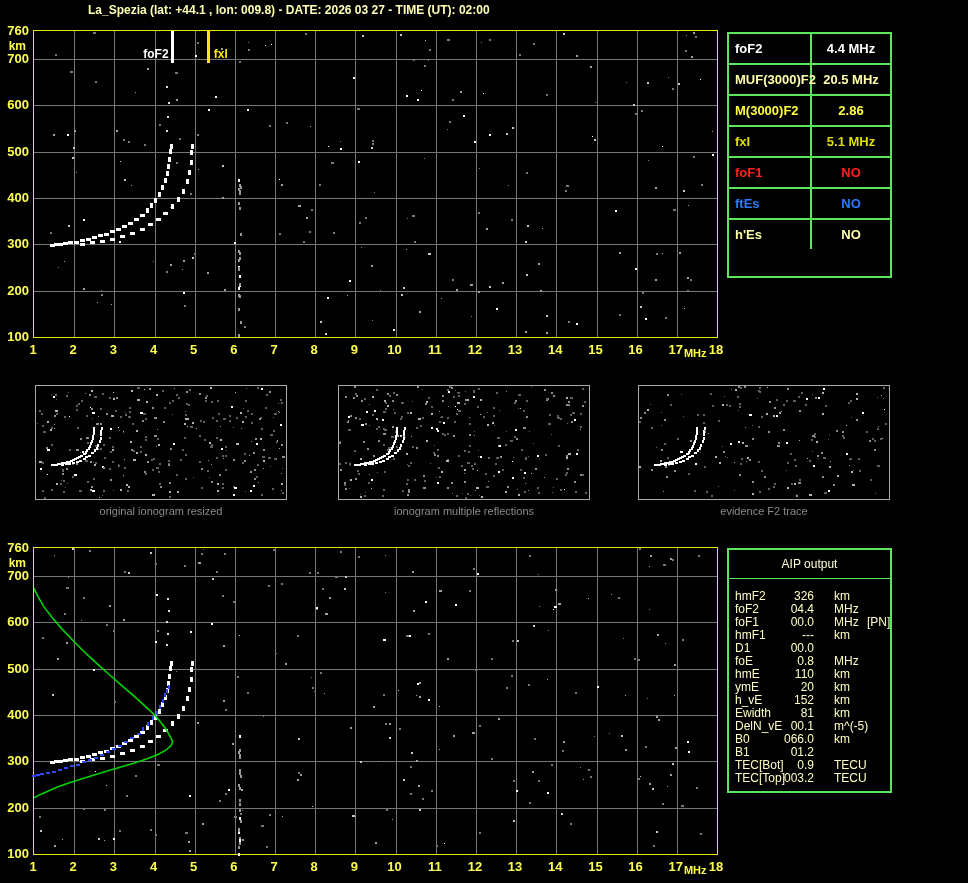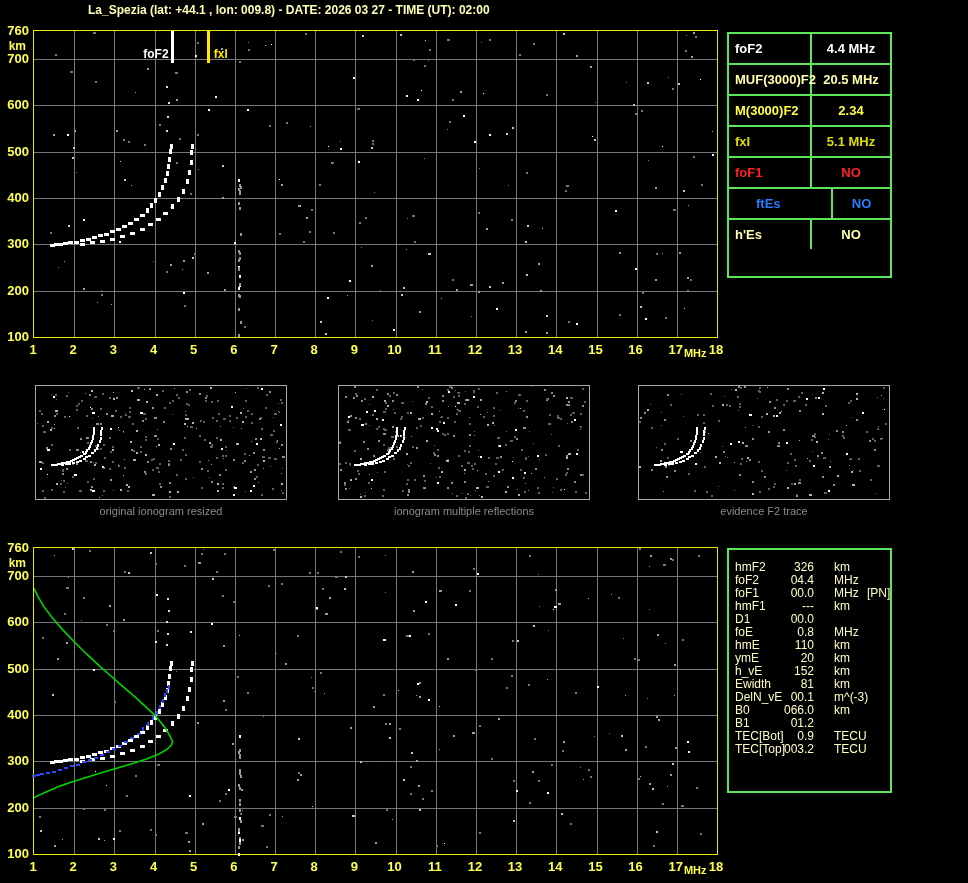--- a/index.html
+++ b/index.html
@@ -367,32 +367,32 @@
         <div class="row">
           <div class="lab" style="color: rgb(255, 255, 255);">foF2</div>
           <div class="val" style="color: rgb(255, 255, 255);">4.4 MHz</div>
         </div>
         <div class="row">
           <div class="lab" style="color: rgb(255, 255, 168);">MUF(3000)F2</div>
           <div class="val" style="color: rgb(255, 255, 168);">20.5 MHz</div>
         </div>
         <div class="row">
           <div class="lab" style="color: rgb(255, 255, 64);">M(3000)F2</div>
-          <div class="val" style="color: rgb(255, 255, 64);">2.34</div>
+          <div class="val" style="color: rgb(255, 255, 64);">2.86</div>
         </div>
         <div class="row">
           <div class="lab" style="color: rgb(222, 222, 0);">fxI</div>
           <div class="val" style="color: rgb(222, 222, 0);">5.1 MHz</div>
         </div>
         <div class="row">
           <div class="lab" style="color: rgb(255, 34, 34);">foF1</div>
           <div class="val" style="color: rgb(255, 34, 34);">NO</div>
         </div>
         <div class="row">
-          <div class="lab" style="color: rgb(43, 123, 255); margin-left: 21px;">ftEs</div>
+          <div class="lab" style="color: rgb(43, 123, 255);">ftEs</div>
           <div class="val" style="color: rgb(43, 123, 255);">NO</div>
         </div>
         <div class="row">
           <div class="lab" style="color: rgb(255, 255, 168);">h'Es</div>
           <div class="val" style="color: rgb(255, 255, 168);">NO</div>
         </div>
       </div>
   </div>
 
   <div class="thumbbox" style="left:35px;top:385px;width:252px;height:115px;">
@@ -1774,20 +1774,21 @@
       <div class="dot" style="left: 117.5px; top: 168.2px; width: 2px; height: 4px; background: rgb(46, 70, 255);"></div>
       <div class="dot" style="left: 121.5px; top: 162.6px; width: 2px; height: 4px; background: rgb(46, 70, 255);"></div>
       <div class="dot" style="left: 124.8px; top: 156.6px; width: 2px; height: 4px; background: rgb(46, 70, 255);"></div>
       <div class="dot" style="left: 127.6px; top: 151px; width: 2px; height: 4px; background: rgb(46, 70, 255);"></div>
       <div class="dot" style="left: 130px; top: 145.4px; width: 2px; height: 4px; background: rgb(46, 70, 255);"></div>
       <div class="dot" style="left: 132px; top: 140.8px; width: 2px; height: 4px; background: rgb(46, 70, 255);"></div>
       <div class="dot" style="left: 133.6px; top: 137.1px; width: 2px; height: 4px; background: rgb(46, 70, 255);"></div>
     </div>
 
   <div id="aip-table" class="gtable" style="left:727px;top:548px;width:165px;height:245px;">
+    <div class="hdr">AIP output</div>
     <div class="rows" id="aip-rows">
         <div class="arow">
           <div class="alab">hmF2</div>
           <div class="aval">326</div>
           <div class="aunit">km</div>
         </div>
         <div class="arow">
           <div class="alab">foF2</div>
           <div class="aval">04.4</div>
           <div class="aunit">MHz</div>
@@ -1828,21 +1829,21 @@
           <div class="aunit">km</div>
         </div>
         <div class="arow">
           <div class="alab">Ewidth</div>
           <div class="aval">81</div>
           <div class="aunit">km</div>
         </div>
         <div class="arow">
           <div class="alab">DelN_vE</div>
           <div class="aval">00.1</div>
-          <div class="aunit">m^(-3)</div>
+          <div class="aunit">m^(-5)</div>
         </div>
         <div class="arow">
           <div class="alab">B0</div>
           <div class="aval">066.0</div>
           <div class="aunit">km</div>
         </div>
         <div class="arow">
           <div class="alab">B1</div>
           <div class="aval">01.2</div>
         </div>

